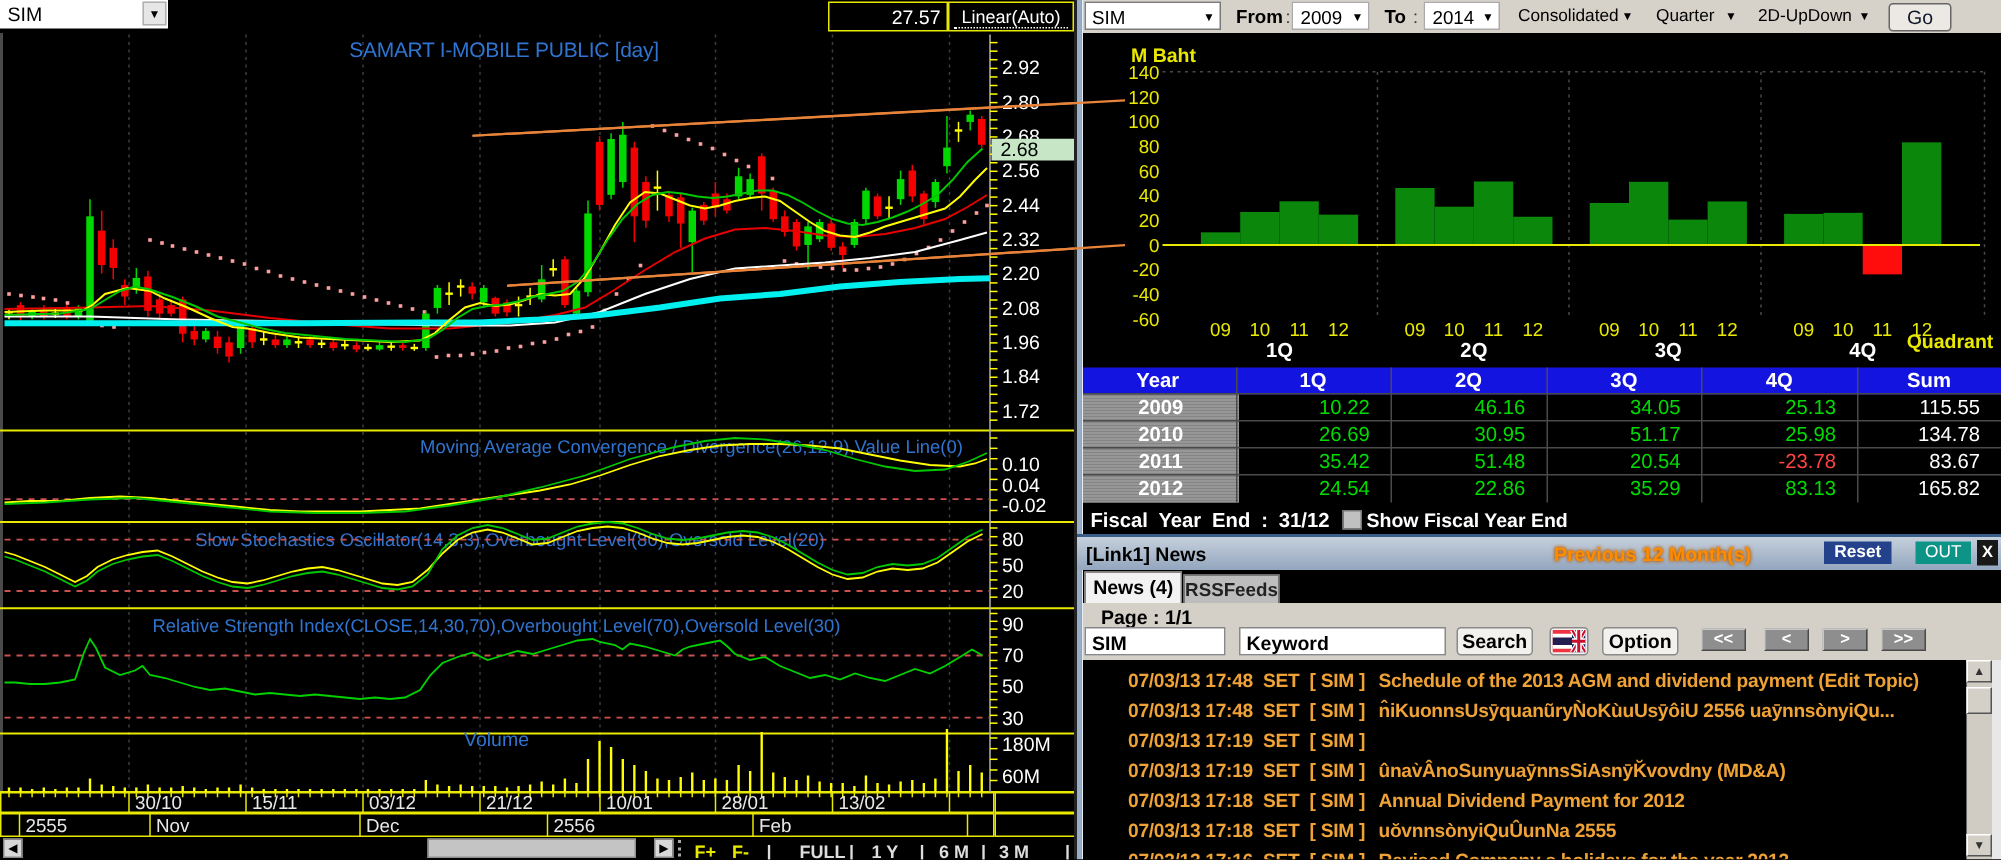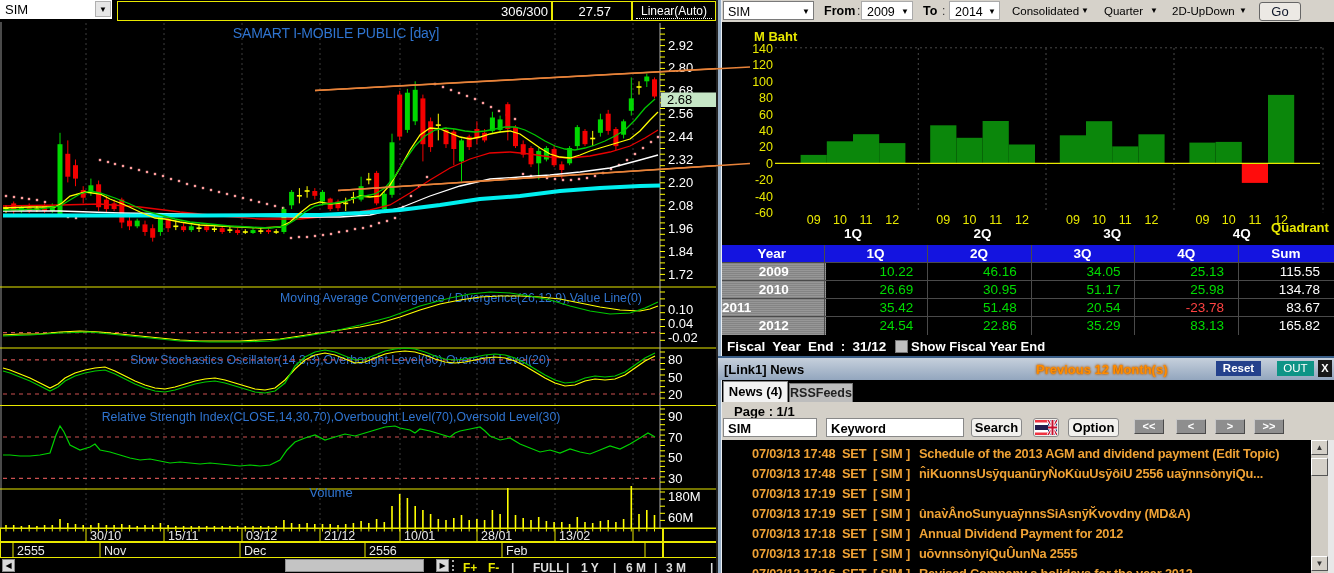--- a/index.html
+++ b/index.html
@@ -17,22 +17,21 @@
 .bstr{position:absolute;top:3px;color:#ddd;font-weight:bold;font-size:12px}
 .navbtn{position:absolute;top:419px;width:30px;height:15px;background:#8e8e8e;border:1px solid;border-color:#c8c8c8 #4a4a4a #4a4a4a #c8c8c8;color:#fff;font-weight:bold;font-size:11px;text-align:center;line-height:13px}
 .rbtn{position:absolute;border:1px solid #8a8a8a;border-radius:3px;background:#f2f1ee;font-size:13px;font-weight:bold;color:#000;text-align:center}
 </style></head><body>
 <div id="app">
 
 <div class="abs" style="left:0;top:0;width:112px;height:19px;background:#fff">
  <span style="position:absolute;left:5px;top:2px;font-size:13px;color:#000">SIM</span>
  <div style="position:absolute;right:1px;top:1px;width:16px;height:16px;background:#e6e6e6;border:1px solid #b0b0b0;font-size:8px;color:#000;text-align:center;line-height:15px">▼</div>
 </div>
-<div class="abs ybox" style="left:117px;top:1px;width:435px;height:20px;text-align:right;line-height:19px;padding-right:3px">306/300</div>
-<div class="abs ybox" style="left:552px;top:1px;width:80px;height:20px;text-align:right;line-height:19px;padding-right:20px">27.57</div>
+<div class="abs ybox" style="left:552px;top:1px;width:80px;height:20px;text-align:right;line-height:19px;padding-right:4px">27.57</div>
 <div class="abs ybox" style="left:632px;top:1px;width:84px;height:20px;text-align:center;line-height:19px;font-size:12px">Linear(Auto)<div style="position:absolute;left:3px;right:3px;bottom:1px;border-bottom:1px dotted #fff"></div></div>
 
 <svg style="position:absolute;left:0;top:0" width="718" height="573" viewBox="0 0 718 573">
 <rect x="0" y="22" width="718" height="551" fill="#000"></rect>
 <line x1="86" y1="23" x2="86" y2="528" stroke="#3c3c3c" stroke-width="1" stroke-dasharray="2,3"></line>
       <line x1="164" y1="23" x2="164" y2="528" stroke="#3c3c3c" stroke-width="1" stroke-dasharray="2,3"></line>
       <line x1="242" y1="23" x2="242" y2="528" stroke="#3c3c3c" stroke-width="1" stroke-dasharray="2,3"></line>
       <line x1="320" y1="23" x2="320" y2="528" stroke="#3c3c3c" stroke-width="1" stroke-dasharray="2,3"></line>
       <line x1="400" y1="23" x2="400" y2="528" stroke="#3c3c3c" stroke-width="1" stroke-dasharray="2,3"></line>
       <line x1="477" y1="23" x2="477" y2="528" stroke="#3c3c3c" stroke-width="1" stroke-dasharray="2,3"></line>
@@ -711,21 +710,21 @@
       <div style="position:absolute;right:110px;top:17.5px;height:18px;color:#00dc00;font-size:13.5px;line-height:17px">25.13</div>
       <div style="position:absolute;right:14px;top:17.5px;height:18px;color:#fff;font-size:13.5px;line-height:17px">115.55</div>
       <div style="position:absolute;left:0;top:17.0px;width:612px;height:1px;background:#4a4a4a"></div>
       <div style="position:absolute;left:0;top:35.5px;width:103.60000000000002px;height:18px;background:#8a8a8a;background-image:repeating-linear-gradient(0deg,#979797 0 1px,#848484 1px 2px);color:#fff;font-weight:bold;font-size:13.5px;text-align:center;line-height:17px">2010</div>
       <div style="position:absolute;right:420.79999999999995px;top:35.5px;height:18px;color:#00dc00;font-size:13.5px;line-height:17px">26.69</div>
       <div style="position:absolute;right:317.20000000000005px;top:35.5px;height:18px;color:#00dc00;font-size:13.5px;line-height:17px">30.95</div>
       <div style="position:absolute;right:213.5999999999999px;top:35.5px;height:18px;color:#00dc00;font-size:13.5px;line-height:17px">51.17</div>
       <div style="position:absolute;right:110px;top:35.5px;height:18px;color:#00dc00;font-size:13.5px;line-height:17px">25.98</div>
       <div style="position:absolute;right:14px;top:35.5px;height:18px;color:#fff;font-size:13.5px;line-height:17px">134.78</div>
       <div style="position:absolute;left:0;top:35.0px;width:612px;height:1px;background:#4a4a4a"></div>
-      <div style="position:absolute;left:0;top:53.5px;width:103.60000000000002px;height:18px;background:#8a8a8a;background-image:repeating-linear-gradient(0deg,#979797 0 1px,#848484 1px 2px);color:#fff;font-weight:bold;font-size:13.5px;text-align:left;line-height:17px">2011</div>
+      <div style="position:absolute;left:0;top:53.5px;width:103.60000000000002px;height:18px;background:#8a8a8a;background-image:repeating-linear-gradient(0deg,#979797 0 1px,#848484 1px 2px);color:#fff;font-weight:bold;font-size:13.5px;text-align:center;line-height:17px">2011</div>
       <div style="position:absolute;right:420.79999999999995px;top:53.5px;height:18px;color:#00dc00;font-size:13.5px;line-height:17px">35.42</div>
       <div style="position:absolute;right:317.20000000000005px;top:53.5px;height:18px;color:#00dc00;font-size:13.5px;line-height:17px">51.48</div>
       <div style="position:absolute;right:213.5999999999999px;top:53.5px;height:18px;color:#00dc00;font-size:13.5px;line-height:17px">20.54</div>
       <div style="position:absolute;right:110px;top:53.5px;height:18px;color:#ff4242;font-size:13.5px;line-height:17px">-23.78</div>
       <div style="position:absolute;right:14px;top:53.5px;height:18px;color:#fff;font-size:13.5px;line-height:17px">83.67</div>
       <div style="position:absolute;left:0;top:53.0px;width:612px;height:1px;background:#4a4a4a"></div>
       <div style="position:absolute;left:0;top:71.5px;width:103.60000000000002px;height:18px;background:#8a8a8a;background-image:repeating-linear-gradient(0deg,#979797 0 1px,#848484 1px 2px);color:#fff;font-weight:bold;font-size:13.5px;text-align:center;line-height:17px">2012</div>
       <div style="position:absolute;right:420.79999999999995px;top:71.5px;height:18px;color:#00dc00;font-size:13.5px;line-height:17px">24.54</div>
       <div style="position:absolute;right:317.20000000000005px;top:71.5px;height:18px;color:#00dc00;font-size:13.5px;line-height:17px">22.86</div>
       <div style="position:absolute;right:213.5999999999999px;top:71.5px;height:18px;color:#00dc00;font-size:13.5px;line-height:17px">35.29</div>

